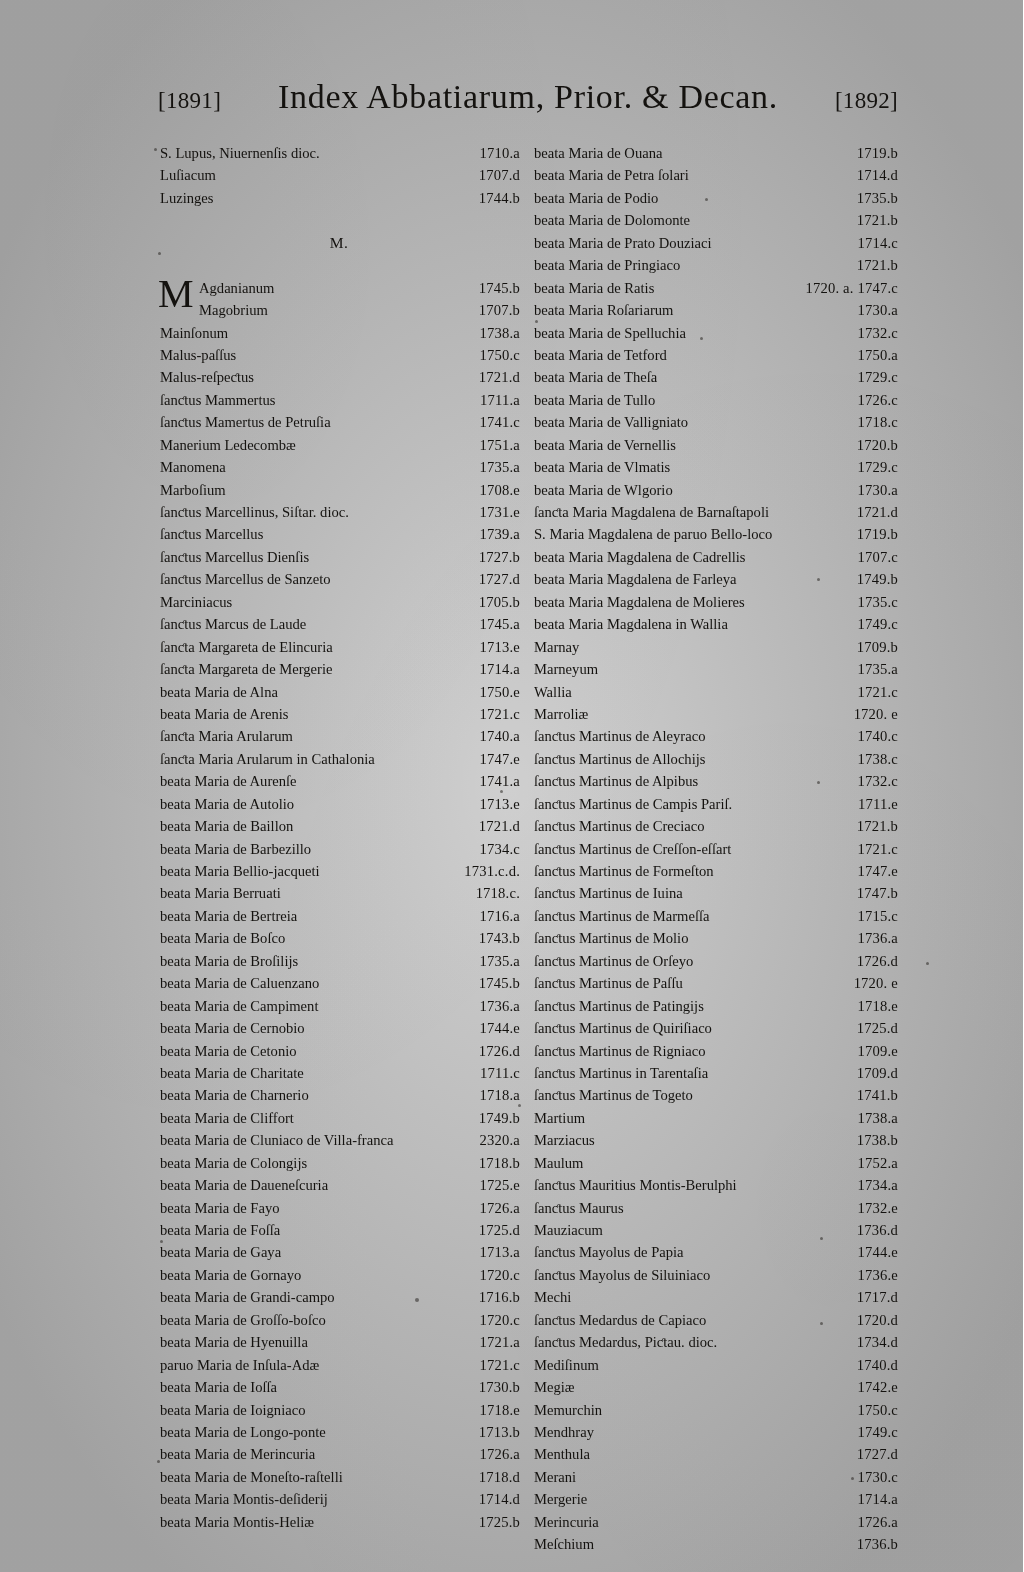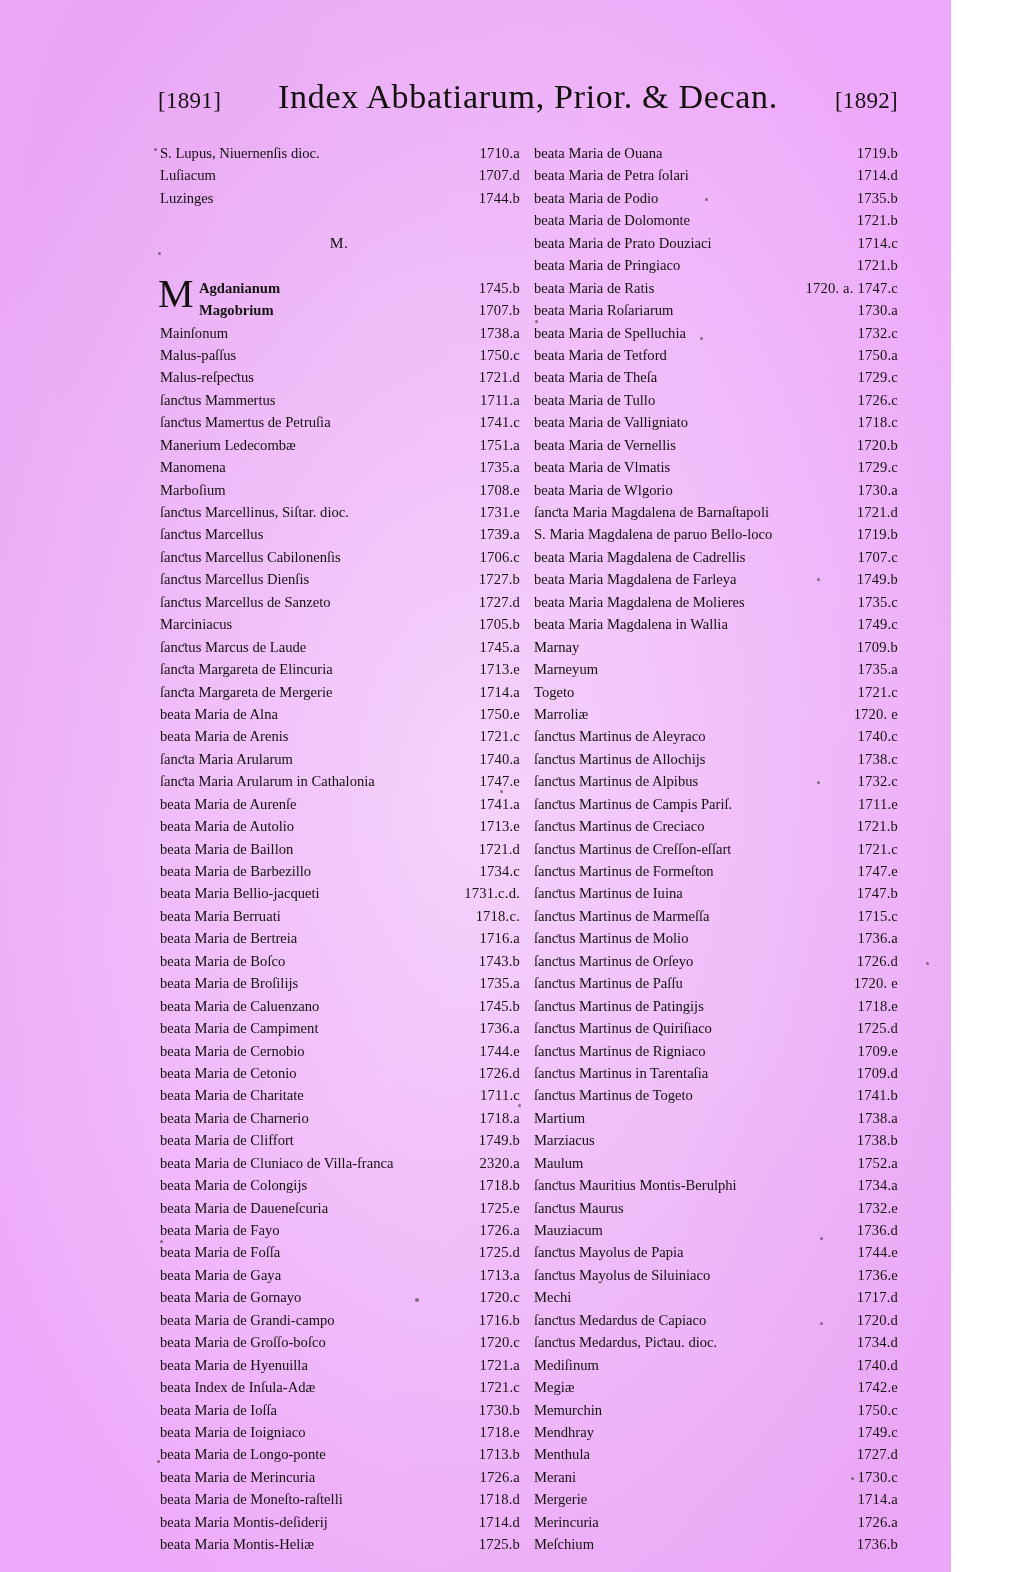--- a/index.html
+++ b/index.html
@@ -11,23 +11,23 @@
     width: 1024px;
     height: 1572px;
     font-family: "Liberation Serif", "DejaVu Serif", serif;
     color: #14120f;
     position: relative;
     overflow: hidden;
   }
   .page {
     position: absolute;
     left: 0; top: 0;
-    width: 951px;
+    width: 1023px;
     height: 1572px;
-    background: #f0abfc;
+    background: #a3a3a3;
   }
   
   .page::before {
     content: "";
     position: absolute;
     left: 0; top: 0; right: 0; bottom: 0;
     background:
       radial-gradient(ellipse at 18% 12%, rgba(0,0,0,0.018), rgba(0,0,0,0) 55%),
       radial-gradient(ellipse at 82% 78%, rgba(0,0,0,0.015), rgba(0,0,0,0) 60%),
       radial-gradient(ellipse at 50% 50%, rgba(255,255,255,0.5), rgba(0,0,0,0.012) 85%);
@@ -111,21 +111,21 @@
     position: absolute;
     left: 0px;
     top: -6px;
     font-size: 40px;
     line-height: 46px;
     font-family: "Liberation Serif", "DejaVu Serif", serif;
   }
   .dropblock .entry {
     padding-left: 41px;
   }
-  .dropblock .entry .name { padding-left: 0; font-weight: bold; }
+  .dropblock .entry .name { padding-left: 0; }
 
   
   .speck {
     position: absolute;
     background: #2a2722;
     border-radius: 50%;
     opacity: 0.55;
     pointer-events: none;
   }
 </style>
@@ -227,24 +227,20 @@
             </div>
             <div class="entry">
               <span class="name">ſanƈtus Marcellinus, Siſtar. dioc.</span>
               <span class="ref">1731.e</span>
             </div>
             <div class="entry">
               <span class="name">ſanƈtus Marcellus</span>
               <span class="ref">1739.a</span>
             </div>
             <div class="entry">
-              <span class="name">ſanƈtus Marcellus Cabilonenſis</span>
-              <span class="ref">1706.c</span>
-            </div>
-            <div class="entry">
               <span class="name">ſanƈtus Marcellus Dienſis</span>
               <span class="ref">1727.b</span>
             </div>
             <div class="entry">
               <span class="name">ſanƈtus Marcellus de Sanzeto</span>
               <span class="ref">1727.d</span>
             </div>
             <div class="entry">
               <span class="name">Marciniacus</span>
               <span class="ref">1705.b</span>
@@ -375,21 +371,21 @@
             </div>
             <div class="entry">
               <span class="name">beata Maria de Groſſo-boſco</span>
               <span class="ref">1720.c</span>
             </div>
             <div class="entry">
               <span class="name">beata Maria de Hyenuilla</span>
               <span class="ref">1721.a</span>
             </div>
             <div class="entry">
-              <span class="name">beata Index de Inſula-Adæ</span>
+              <span class="name">paruo Maria de Inſula-Adæ</span>
               <span class="ref">1721.c</span>
             </div>
             <div class="entry">
               <span class="name">beata Maria de Ioſſa</span>
               <span class="ref">1730.b</span>
             </div>
             <div class="entry">
               <span class="name">beata Maria de Ioigniaco</span>
               <span class="ref">1718.e</span>
             </div>
@@ -508,21 +504,21 @@
             </div>
             <div class="entry">
               <span class="name">Marnay</span>
               <span class="ref">1709.b</span>
             </div>
             <div class="entry">
               <span class="name">Marneyum</span>
               <span class="ref">1735.a</span>
             </div>
             <div class="entry">
-              <span class="name">Togeto</span>
+              <span class="name">Wallia</span>
               <span class="ref">1721.c</span>
             </div>
             <div class="entry">
               <span class="name">Marroliæ</span>
               <span class="ref">1720. e</span>
             </div>
             <div class="entry">
               <span class="name">ſanƈtus Martinus de Aleyraco</span>
               <span class="ref">1740.c</span>
             </div>

